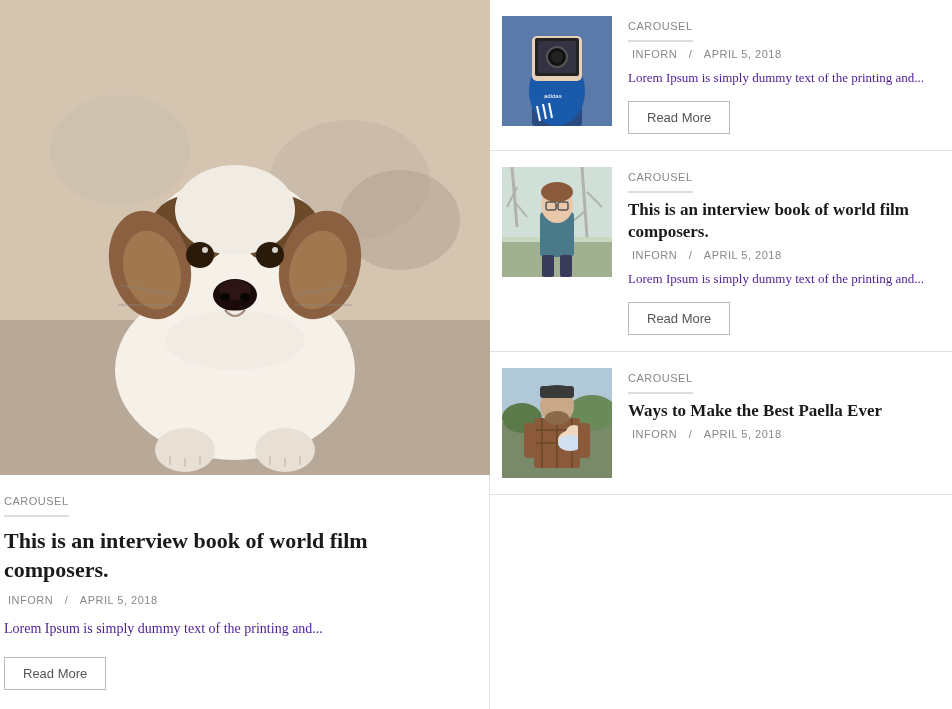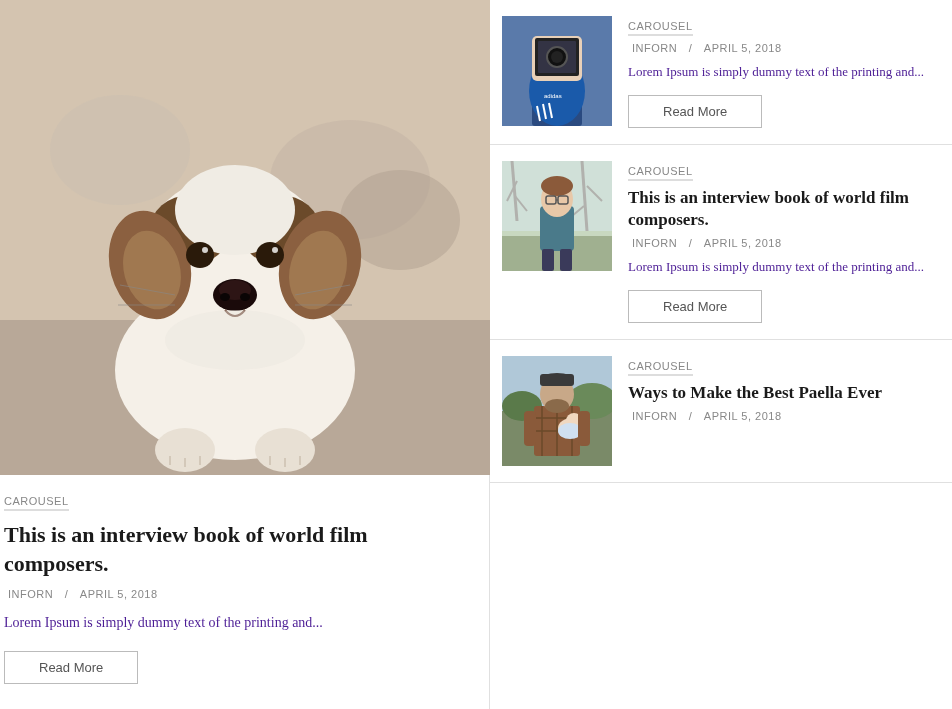--- a/index.html
+++ b/index.html
@@ -36,21 +36,21 @@
     }
 
     .category-tag {
       font-size: 11px;
       font-family: Arial, sans-serif;
       color: #888;
       letter-spacing: 0.5px;
       text-transform: uppercase;
       border-bottom: 2px solid #ddd;
       display: inline-block;
-      padding-bottom: 2px;
+      padding-bottom: 8px;
       margin-bottom: 10px;
     }
 
     .article-title {
       font-size: 22px;
       font-weight: bold;
       color: #1a1a1a;
       margin-bottom: 10px;
       line-height: 1.3;
     }
@@ -71,21 +71,21 @@
     .excerpt {
       font-size: 14px;
       color: #4c1d95;
       line-height: 1.6;
       margin-bottom: 16px;
       font-family: Liberation Serif, serif;
     }
 
     .read-more-btn {
       display: inline-block;
-      padding: 8px 34px;
+      padding: 8px 18px;
       border: 1px solid #bbb;
       font-size: 13px;
       font-family: Arial, sans-serif;
       color: #555;
       cursor: pointer;
       background: #fff;
       text-decoration: none;
     }
 
     

